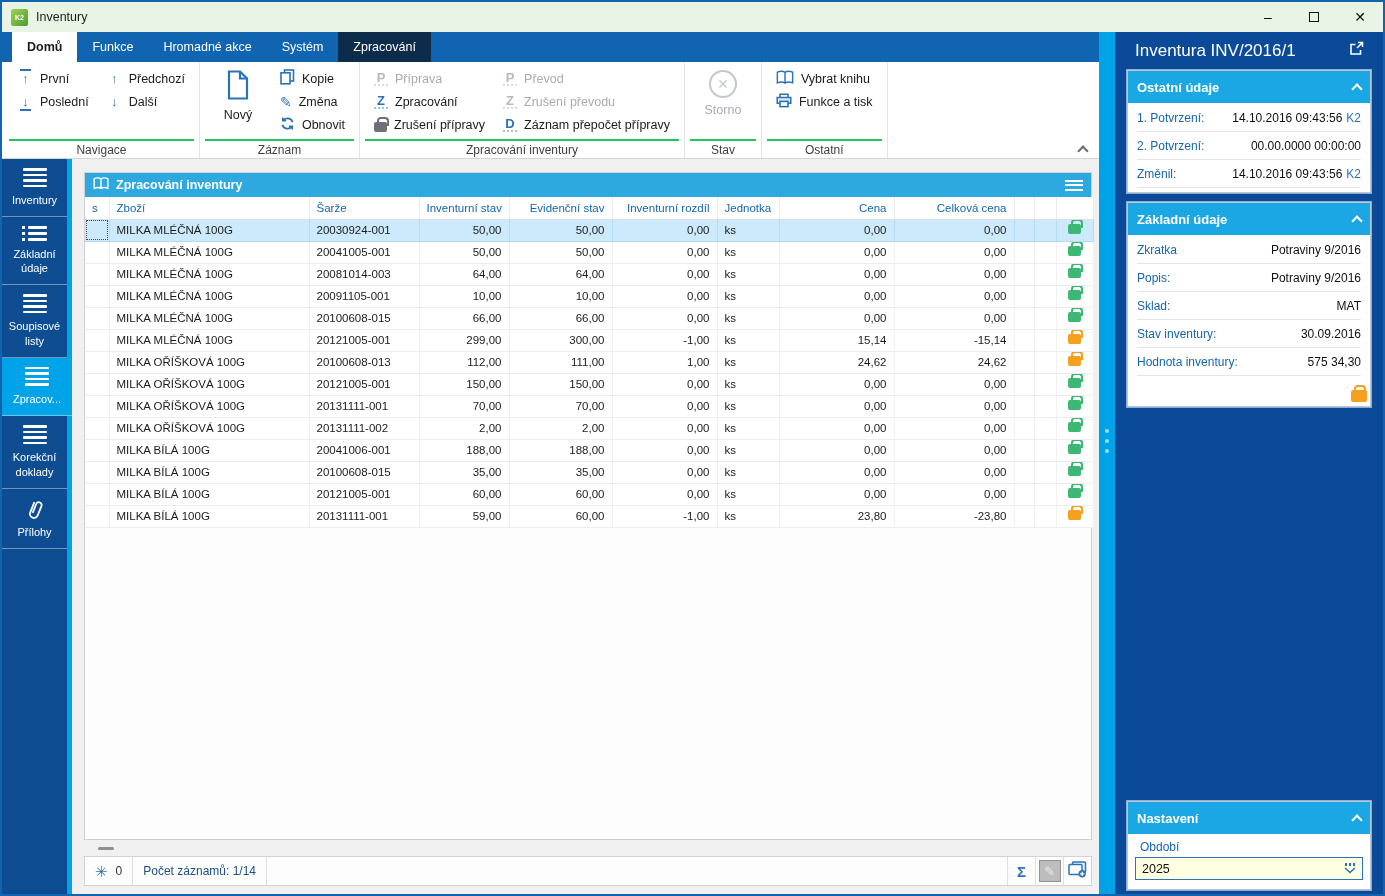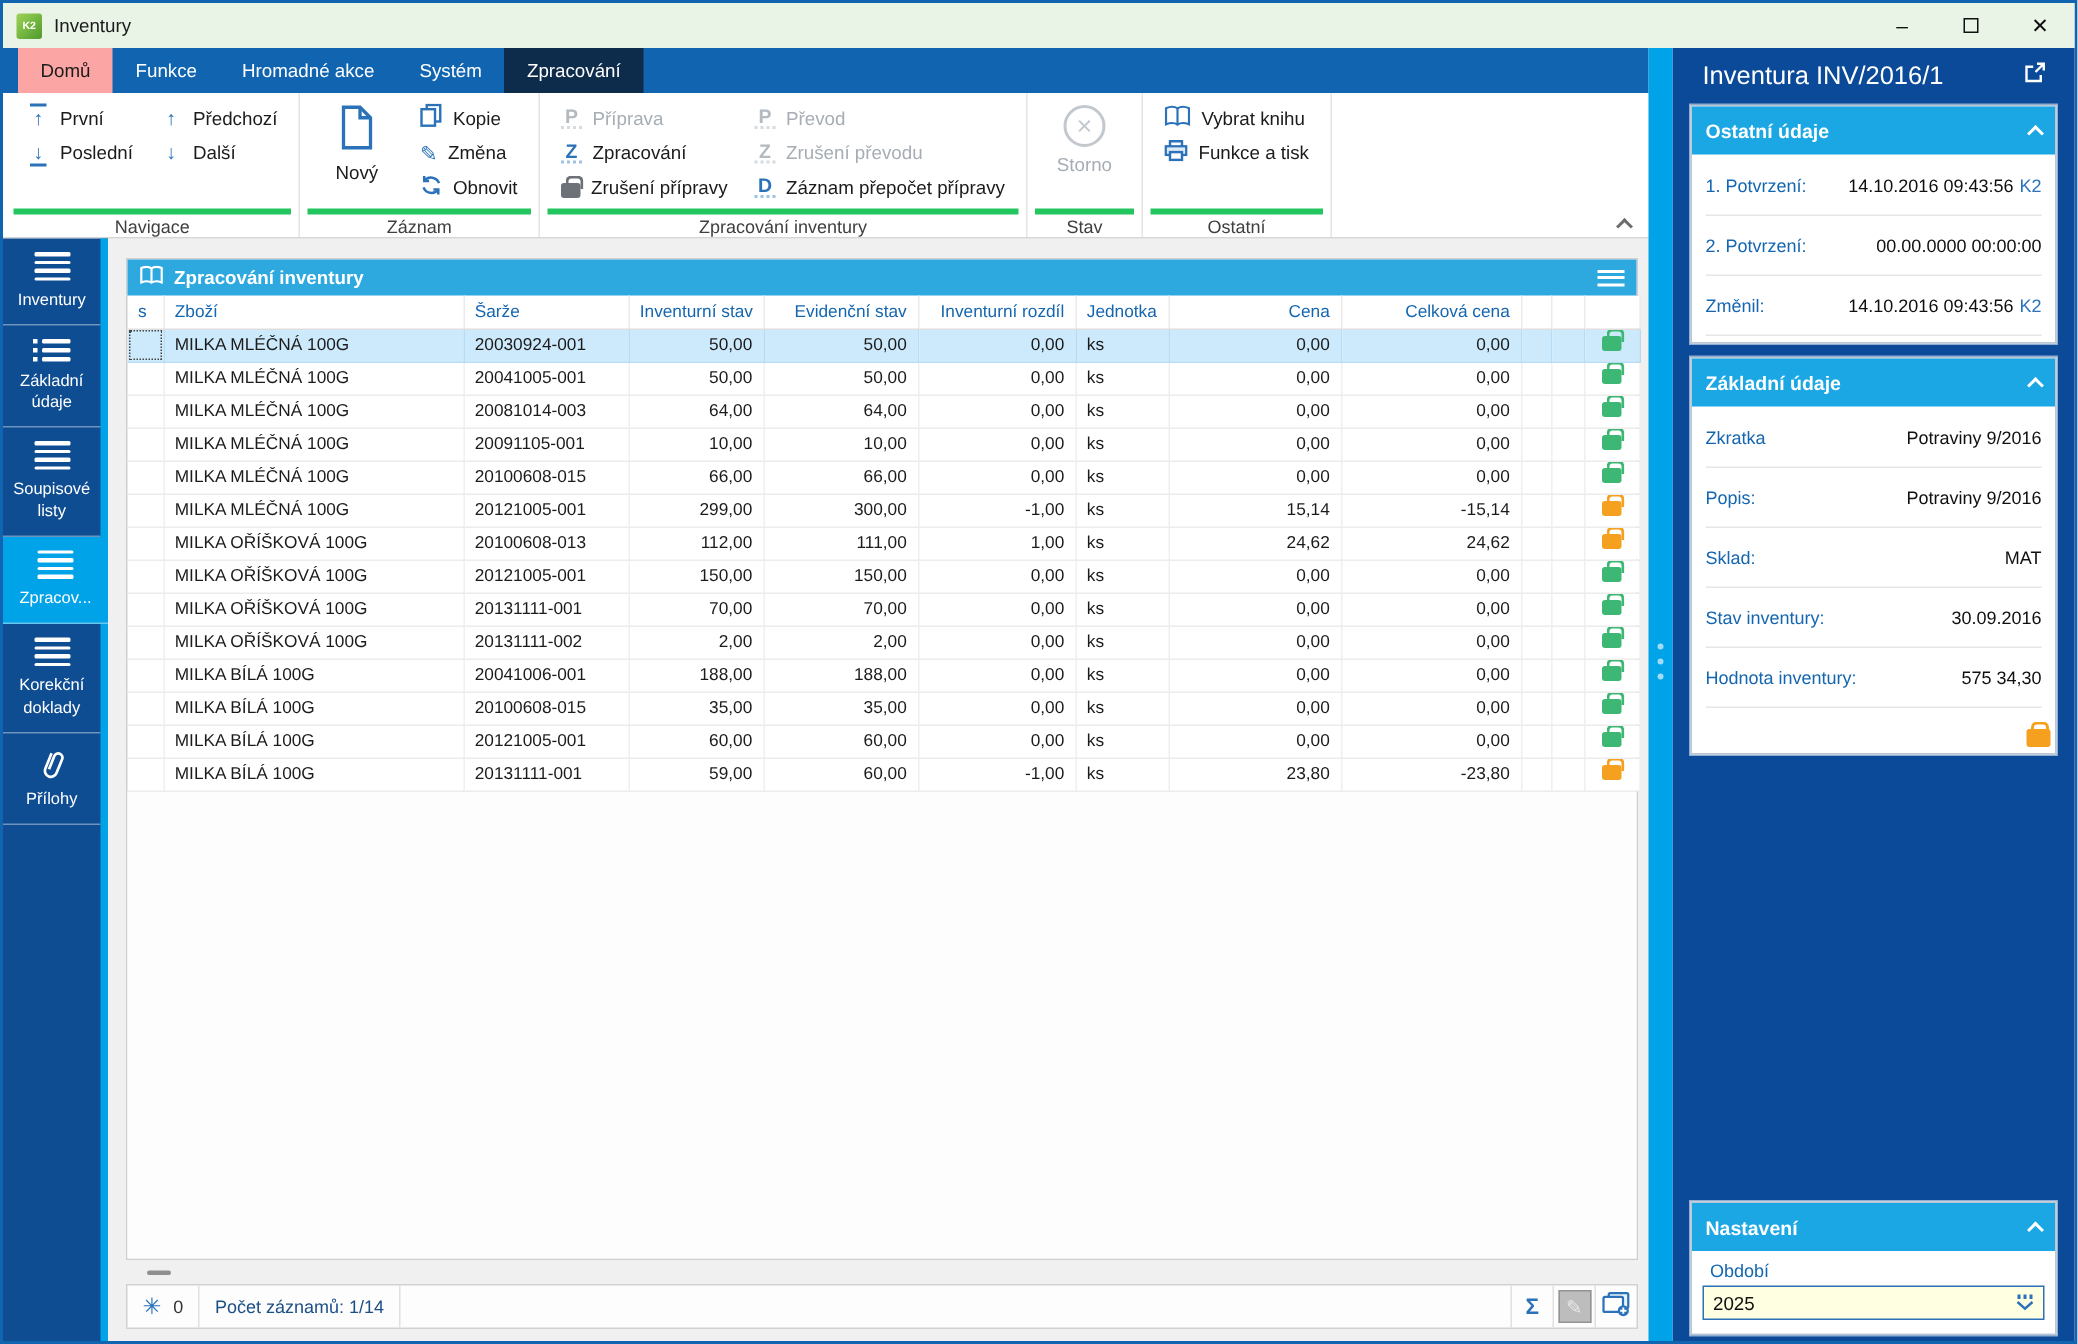--- a/index.html
+++ b/index.html
@@ -16,28 +16,28 @@
   .winbtn{width:46px;display:flex;align-items:center;justify-content:center;color:#111;font-size:14px;}
   .maxbox{width:10px;height:10px;border:1.2px solid #111;}
 
   
   .bodyrow{flex:1;display:flex;min-height:0;}
   .leftcol{flex:1;display:flex;flex-direction:column;min-width:0;}
 
   
   .tabbar{flex:0 0 30px;background:#1165b0;display:flex;align-items:stretch;padding-left:10px;}
   .tab{padding:0 15px;display:flex;align-items:center;color:#fff;font-size:12.5px;white-space:nowrap;}
-  .tab.active{background:#fca5a5;color:#1b1b1b;}
+  .tab.active{background:#ffffff;color:#1b1b1b;font-weight:bold;}
   .tab.contextual{background:#0d2b4a;}
 
   
   .ribbon{flex:0 0 97px;background:#fff;border-bottom:1px solid #d5d5d5;display:flex;position:relative;padding-left:2px;}
   .rgroup{display:flex;flex-direction:column;border-right:1px solid #e4e4e4;padding:0 5px;}
   .rgroup-body{flex:1;display:flex;gap:12px;padding:5px 6px 0;}
-  .rgroup-label{height:19px;border-top:4px solid #22c55e;display:flex;align-items:center;justify-content:center;font-size:12px;color:#3f3f3f;white-space:nowrap;padding:0 6px;}
+  .rgroup-label{height:19px;border-top:2px solid #22c55e;display:flex;align-items:center;justify-content:center;font-size:12px;color:#3f3f3f;white-space:nowrap;padding:0 6px;}
   .rcol{display:flex;flex-direction:column;}
   .rbtn{height:23px;display:flex;align-items:center;gap:7px;font-size:12.5px;color:#1b1b1b;padding:0 3px;white-space:nowrap;}
   .rbtn.disabled{color:#a6adb4;}
   .bigbtn{width:54px;display:flex;flex-direction:column;align-items:center;gap:5px;padding-top:3px;font-size:12.5px;color:#1b1b1b;}
   .bigbtn.disabled{color:#a6adb4;}
   .icon-arrow{color:#2b72b8;font-size:13px;width:15px;text-align:center;position:relative;line-height:1;}
   .icon-arrow.bart::before{content:"";position:absolute;left:2px;right:2px;top:-3px;height:2px;background:#2b72b8;}
   .icon-arrow.barb::after{content:"";position:absolute;left:2px;right:2px;bottom:-3px;height:2px;background:#2b72b8;}
   .letter{font-weight:700;font-size:13px;color:#2b72b8;border-bottom:2px dotted #9fc1e4;line-height:1.05;width:14px;text-align:center;}
   .letter.grey{color:#b3bac0;border-bottom-color:#d6dbdf;}
@@ -91,21 +91,21 @@
   .sdots{position:absolute;top:46%;left:50%;transform:translateX(-50%);display:flex;flex-direction:column;gap:6px;}
   .sdots i{width:4px;height:4px;border-radius:50%;background:#9fdcf6;}
 
   
   .sidepanel{flex:0 0 268px;background:#0b4a99;display:flex;flex-direction:column;padding:0 12px 4px;min-height:0;}
   .sp-header{flex:0 0 38px;display:flex;align-items:center;justify-content:space-between;color:#fff;font-size:17px;padding:0 7px 0 8px;}
   .card{background:#fff;border:1px solid #b9c7d4;box-shadow:0 0 0 1px rgba(255,255,255,.55);margin-bottom:9px;}
   .card-h{height:32px;background:#1ba6e4;color:#fff;font-weight:700;font-size:13px;display:flex;align-items:center;justify-content:space-between;padding:0 9px;}
   .chev{width:8px;height:8px;border-right:2px solid #fff;border-bottom:2px solid #fff;transform:rotate(-135deg);margin-top:4px;}
   .card-b{padding:1px 9px 4px;}
-  .crow{display:flex;justify-content:space-between;align-items:center;height:40px;border-bottom:1px solid #e6e6e6;font-size:12px;}
+  .crow{display:flex;justify-content:space-between;align-items:center;height:28px;border-bottom:1px solid #e6e6e6;font-size:12px;}
   .crow .lbl{color:#1566b0;white-space:nowrap;}
   .crow .val{color:#101010;white-space:nowrap;}
   .crow .k2{color:#2b72b8;margin-left:4px;}
   .card-lock{display:flex;justify-content:flex-end;padding:10px 3px 4px;}
   .card.settings{margin-top:auto;margin-bottom:0;}
   .set-b{padding:5px 7px 9px;}
   .fieldlbl{color:#1566b0;font-size:12px;margin:1px 0 3px 5px;}
   .field{height:23px;background:#ffffe1;border:1px solid #2b72b8;display:flex;align-items:center;padding:0 6px;font-size:12.5px;color:#101010;}
   .dd{margin-left:auto;display:flex;flex-direction:column;align-items:center;gap:1px;}
   .dd-dots{display:flex;gap:1.5px;}

